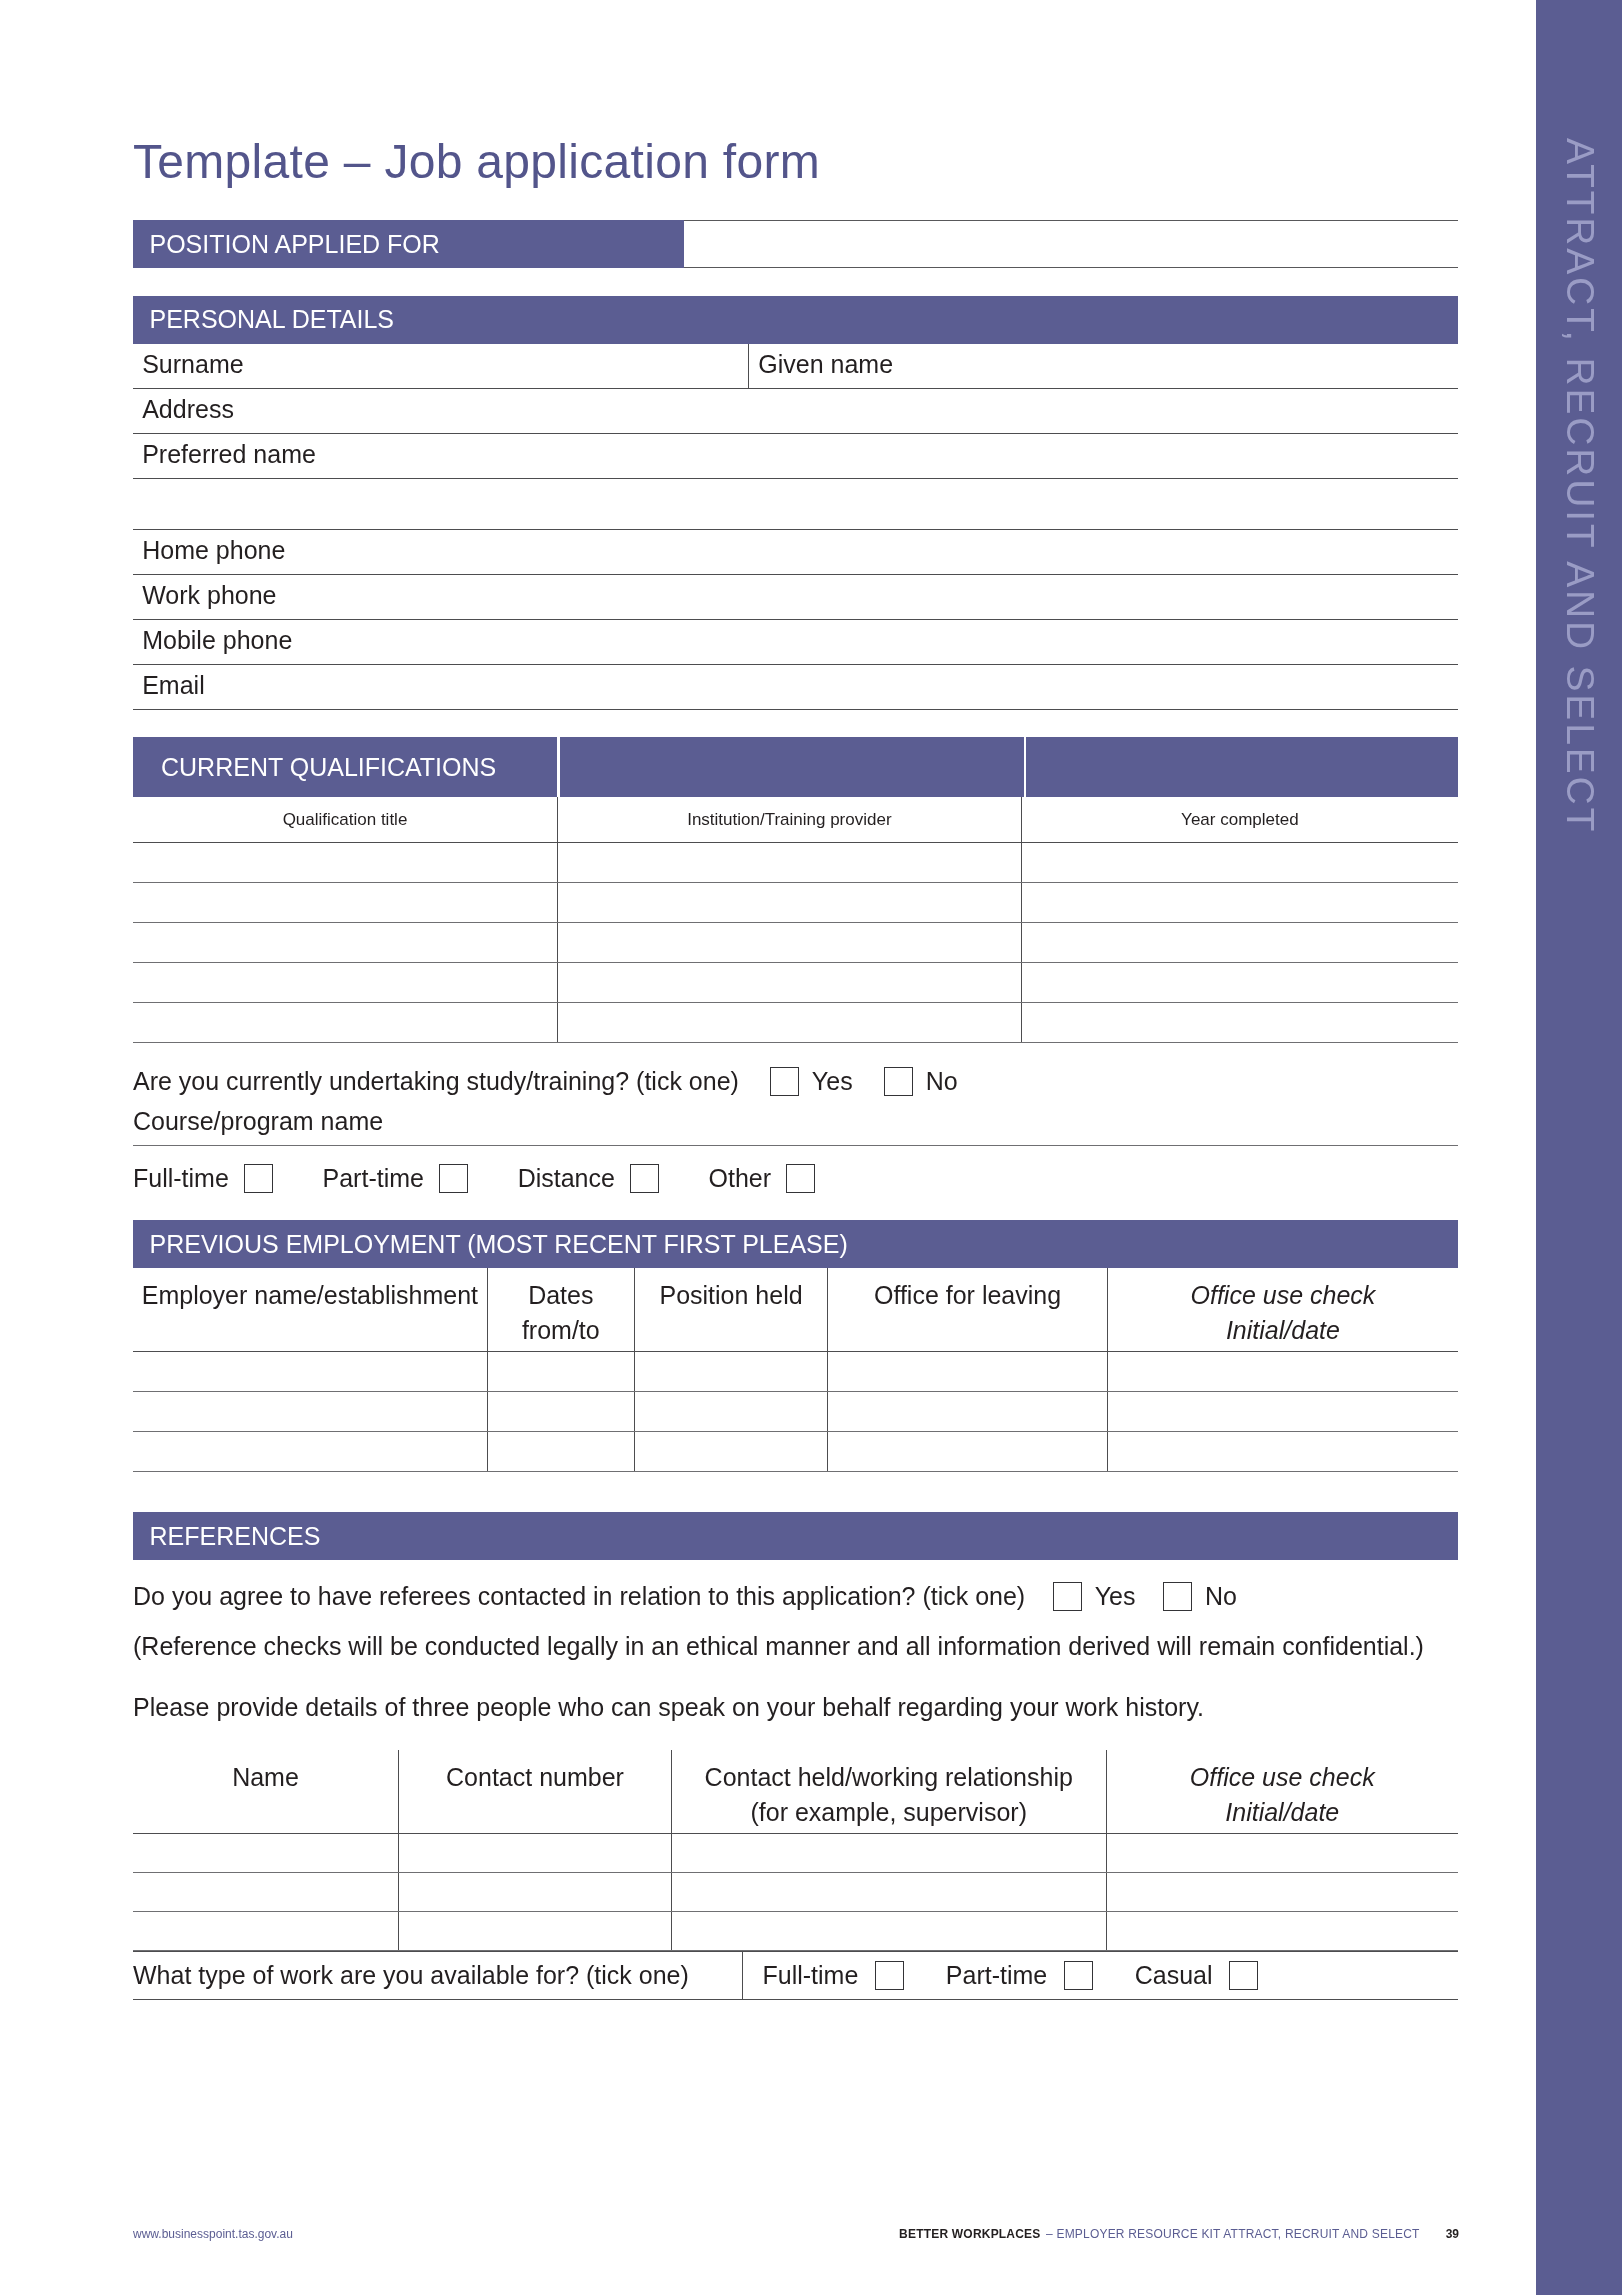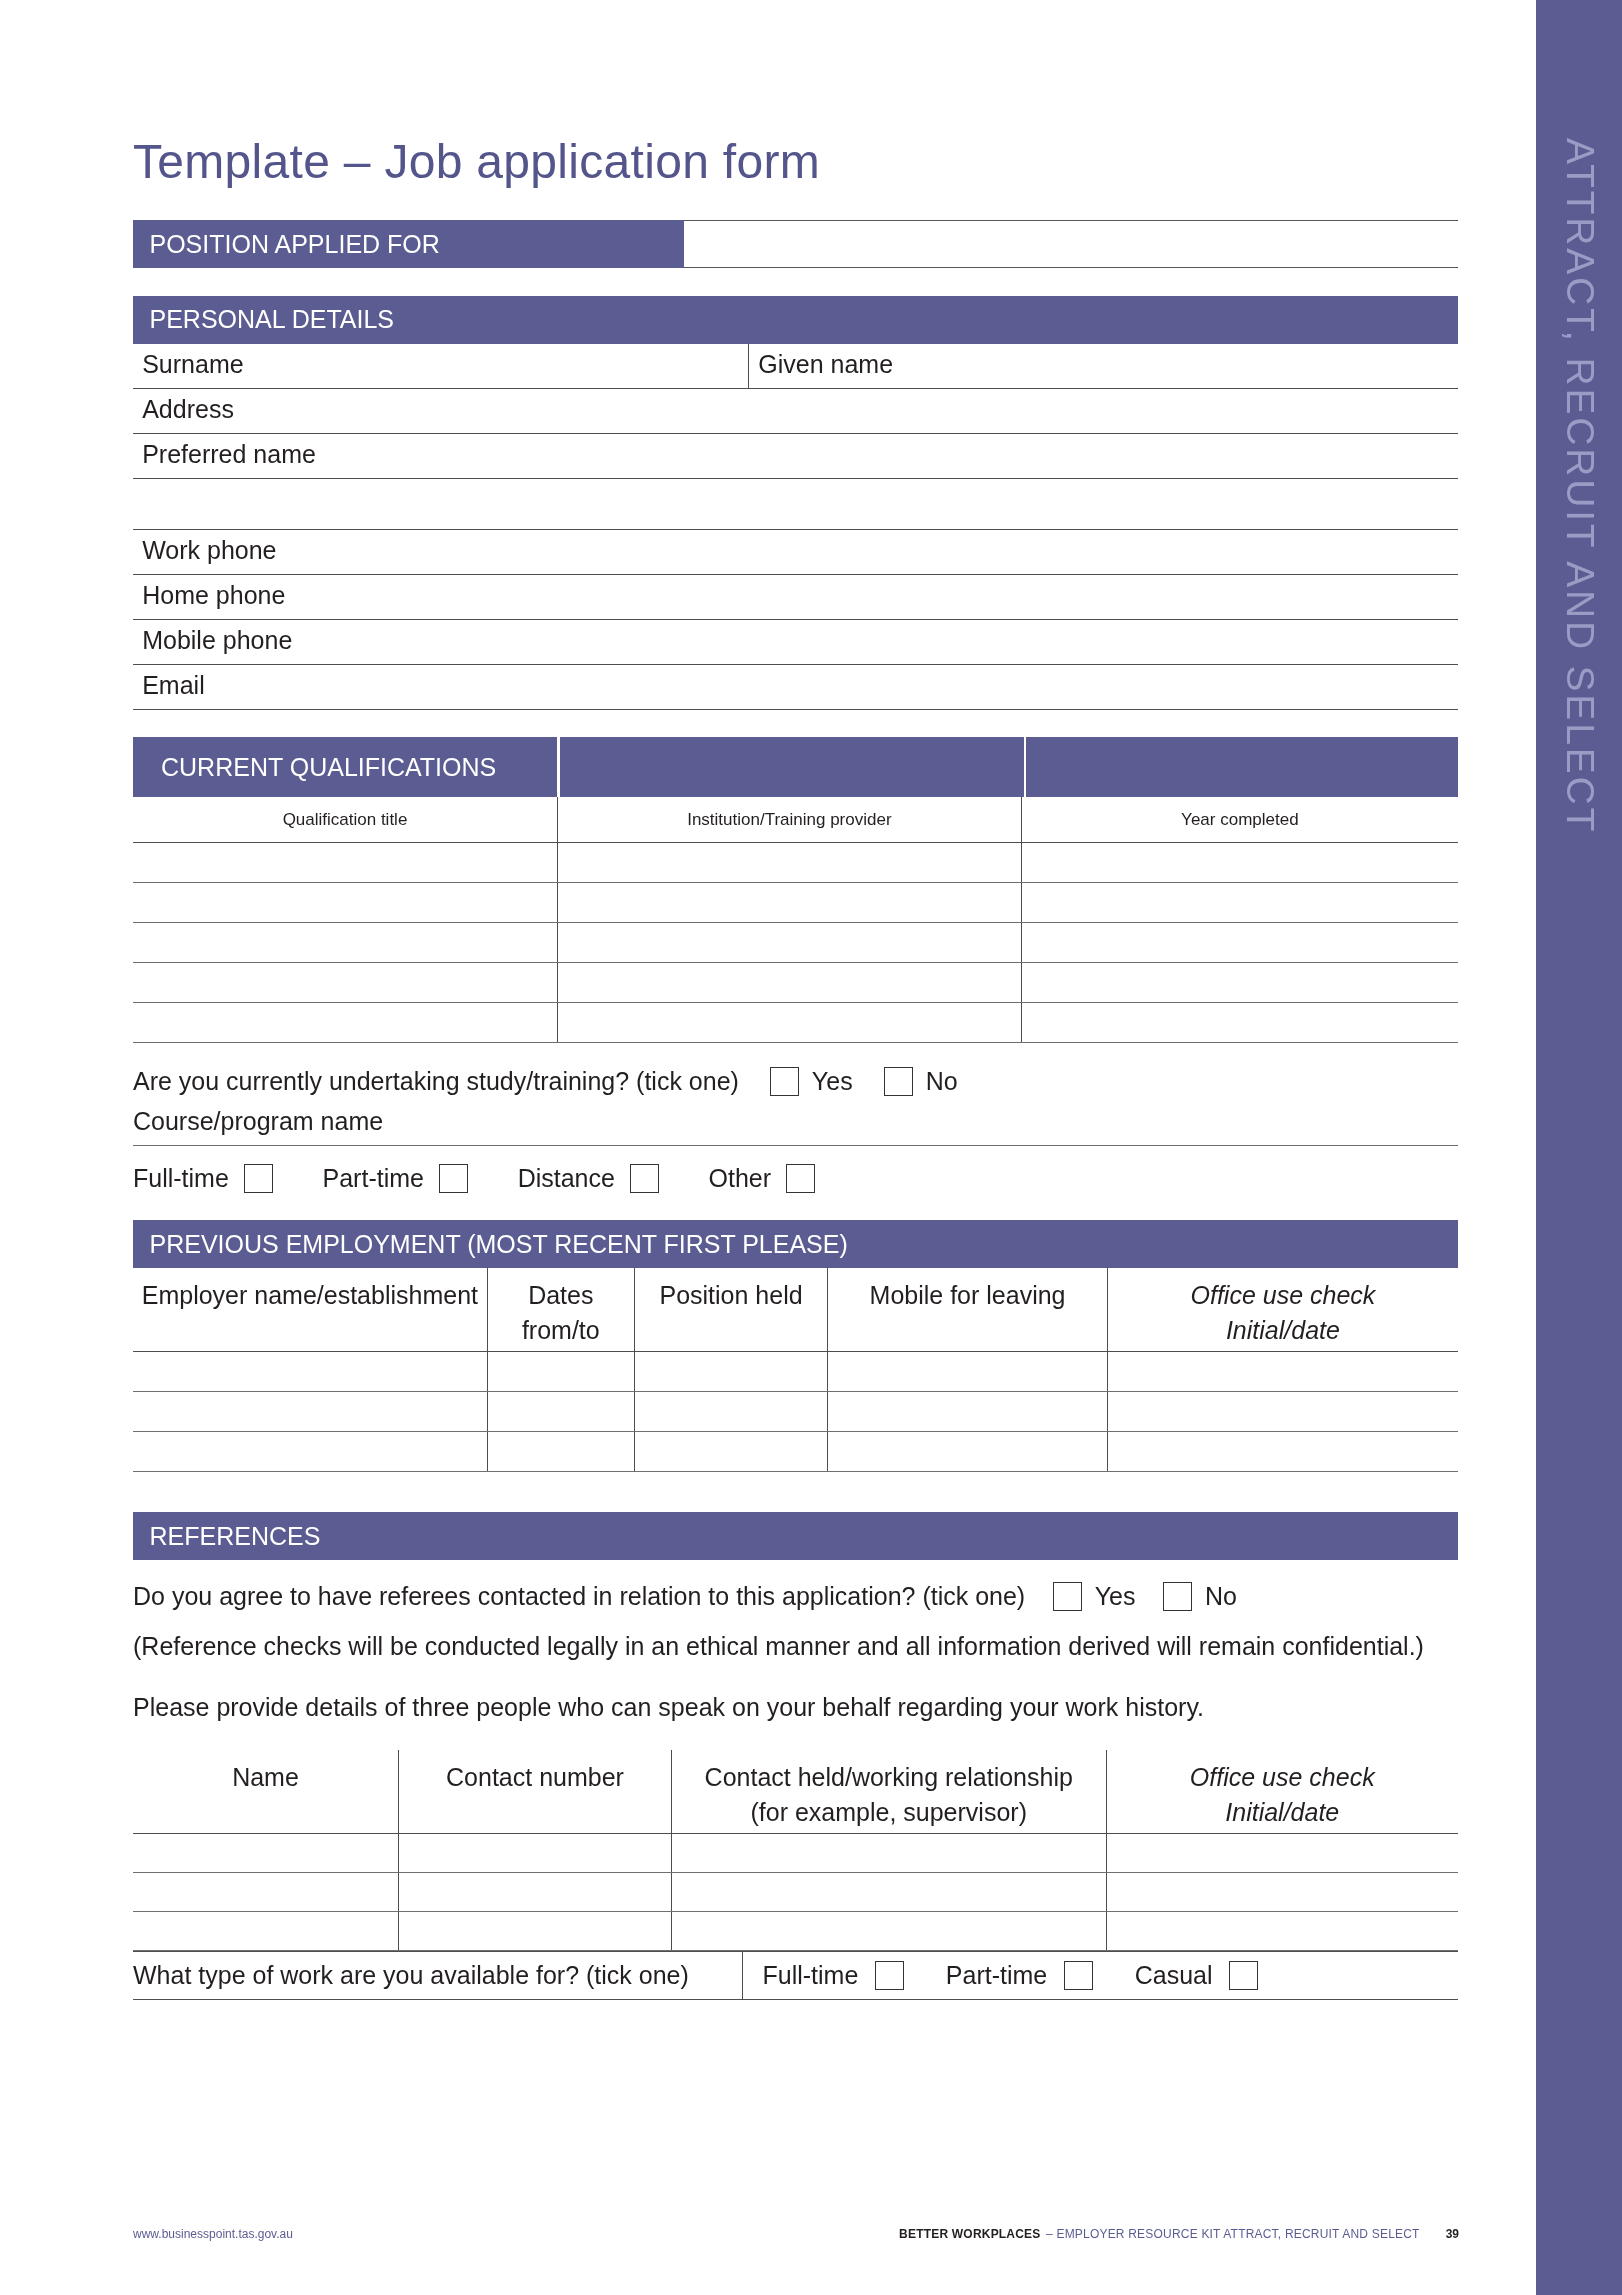--- a/index.html
+++ b/index.html
@@ -134,24 +134,24 @@
       </div>
     </div>
     <div class="p-row">
       <span class="lbl">Address</span>
     </div>
     <div class="p-row">
       <span class="lbl">Preferred name</span>
     </div>
     <div class="p-row blank"></div>
     <div class="p-row">
+      <span class="lbl">Home phone</span>
+    </div>
+    <div class="p-row">
       <span class="lbl">Work phone</span>
-    </div>
-    <div class="p-row">
-      <span class="lbl">Home phone</span>
     </div>
     <div class="p-row">
       <span class="lbl">Mobile phone</span>
     </div>
     <div class="p-row">
       <span class="lbl">Email</span>
     </div>
 
     <div class="q-bar">
       <div class="seg s1">
@@ -230,21 +230,21 @@
         <span class="l1">Employer name/establishment</span>
       </div>
       <div class="hc ec2">
         <span class="l1">Dates</span>
         <span class="l2">from/to</span>
       </div>
       <div class="hc ec3">
         <span class="l1">Position held</span>
       </div>
       <div class="hc ec4">
-        <span class="l1">Mobile for leaving</span>
+        <span class="l1">Office for leaving</span>
       </div>
       <div class="hc ec5 italic">
         <span class="l1">Office use check</span>
         <span class="l2">Initial/date</span>
       </div>
     </div>
     <div class="t-row">
       <div class="ec1"></div>
       <div class="ec2"></div>
       <div class="ec3"></div>

